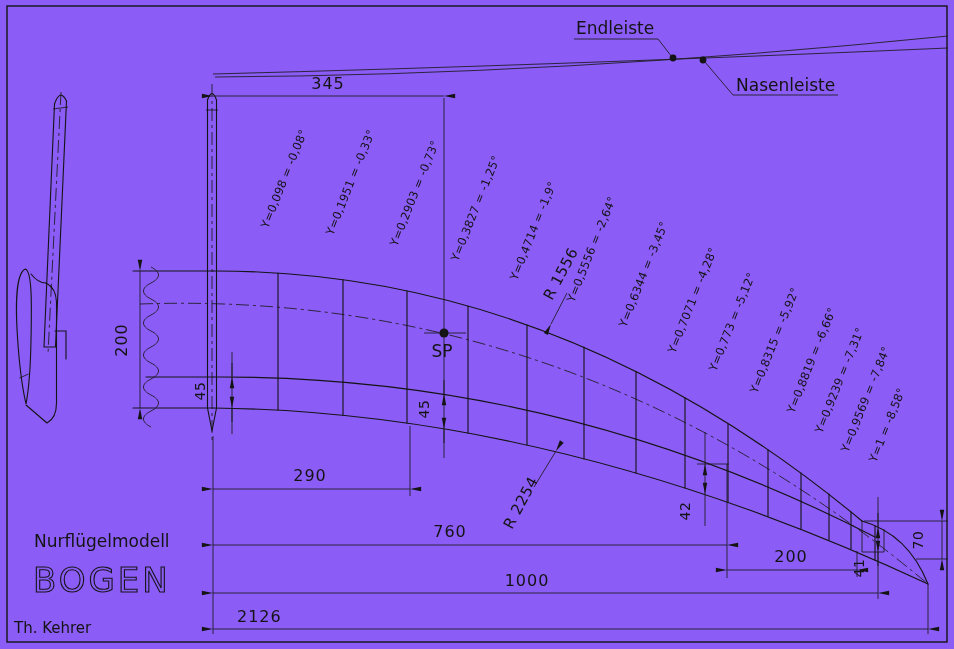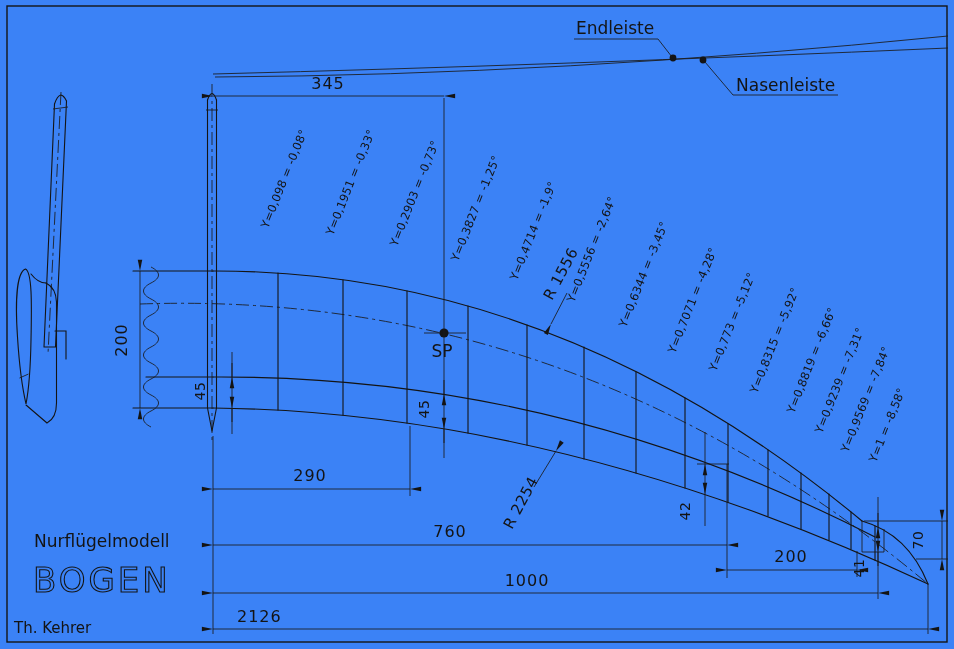--- a/index.html
+++ b/index.html
@@ -1,17 +1,17 @@
 <!DOCTYPE html>
 <html><head>
 <meta charset="utf-8">
 <style>
   html,body{margin:0;padding:0;background:#e8e8e8;}
   #sheet{
-    width:954px;height:649px;background:#3b82f6;position:relative;
+    width:954px;height:649px;background:#8b5cf6;position:relative;
     font-family:"DejaVu Sans","Liberation Sans",sans-serif;
   }
   svg{display:block;}
   svg text{fill:#141414;font-family:"DejaVu Sans","Liberation Sans",sans-serif;}
   .ln{stroke:#141414;fill:none;stroke-width:1.1;stroke-linecap:round;}
   .thin{stroke:#1a1a1a;fill:none;stroke-width:0.85;}
   .dashdot{stroke-dasharray:13 4 3 4;}
   .dot{fill:#141414;stroke:none;}
   .dim-text{font-size:16px;letter-spacing:1px;}
   .small-dim{font-size:14px;letter-spacing:0.5px;}

